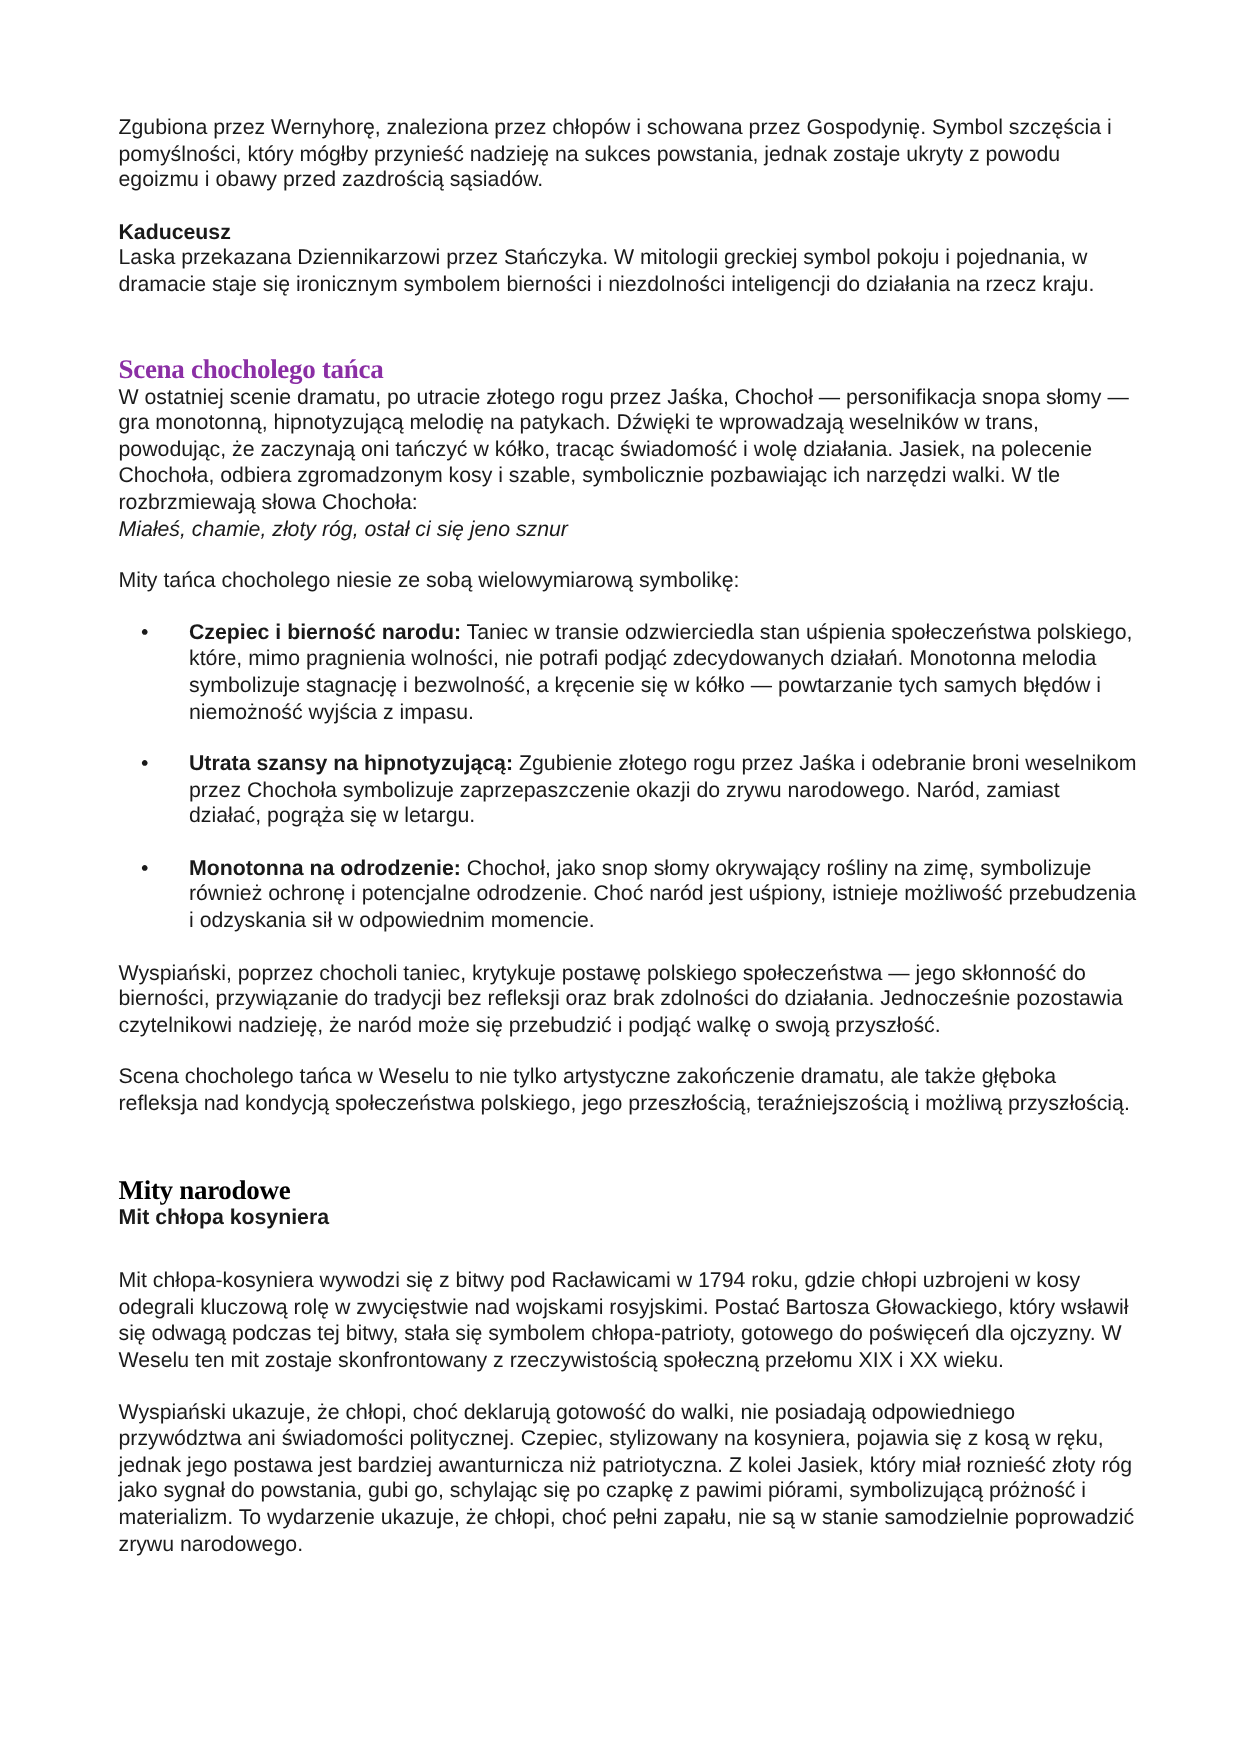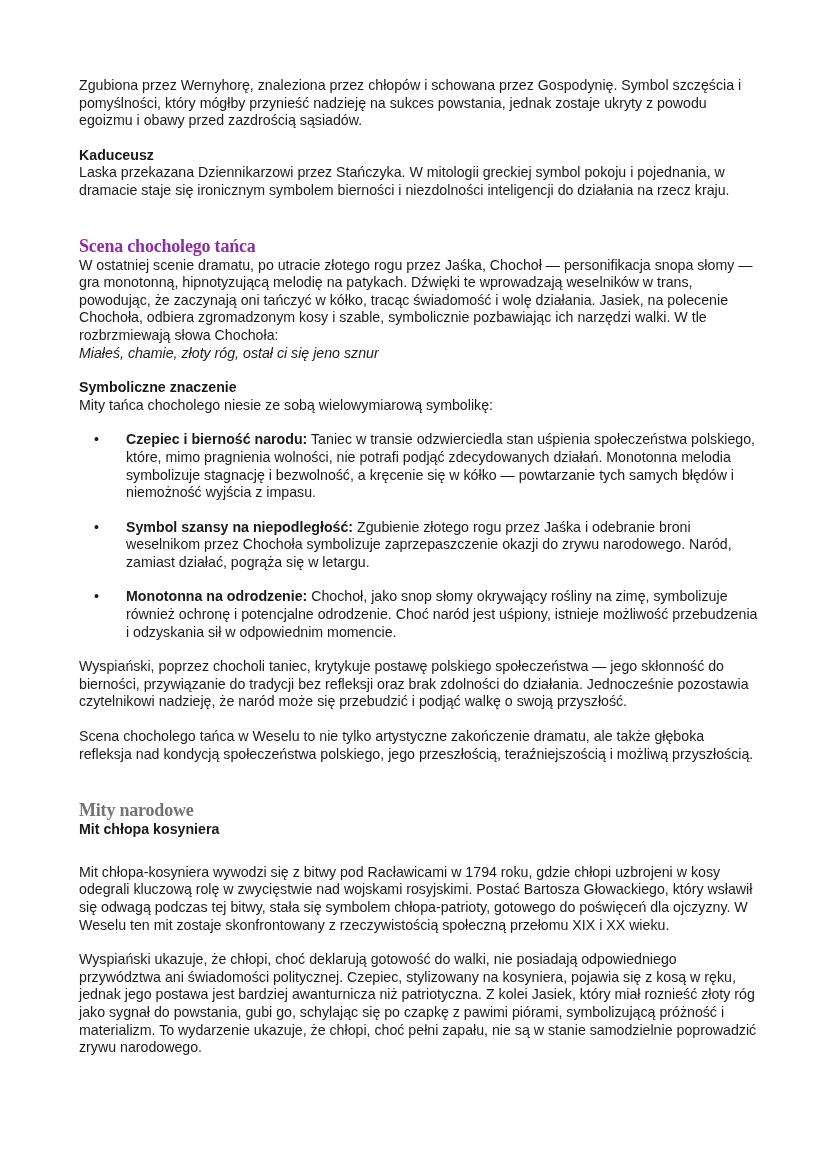--- a/index.html
+++ b/index.html
@@ -20,21 +20,21 @@
     .para { margin-bottom: 17px; }
     .sub-heading { font-weight: bold; }
     .section-heading {
       font-family: "Liberation Serif", serif;
       font-weight: bold;
       font-size: 18px;
       line-height: 22px;
       letter-spacing: -0.2px;
     }
     .h-purple { color: #8b2fa5; margin-top: 35px; }
-    .h-pink { color: #737373; margin-top: 36px; }
+    .h-pink { color: #000000; margin-top: 36px; }
     .italic { font-style: italic; }
     ul.bullets {
       list-style: none;
       margin: 0 0 17px 0;
       padding: 0;
     }
     ul.bullets li {
       position: relative;
       padding-left: 47px;
       margin-bottom: 17px;
@@ -55,31 +55,30 @@
 
   <p class="para">Zgubiona przez Wernyhorę, znaleziona przez chłopów i schowana przez Gospodynię. Symbol szczęścia i pomyślności, który mógłby przynieść nadzieję na sukces powstania, jednak zostaje ukryty z powodu egoizmu i obawy przed zazdrością sąsiadów.</p>
 
   <p class="sub-heading">Kaduceusz</p>
   <p>Laska przekazana Dziennikarzowi przez Stańczyka. W mitologii greckiej symbol pokoju i pojednania, w dramacie staje się ironicznym symbolem bierności i niezdolności inteligencji do działania na rzecz kraju.</p>
 
   <h2 class="section-heading h-purple" style="margin-bottom:0;">Scena chocholego tańca</h2>
   <p>W ostatniej scenie dramatu, po utracie złotego rogu przez Jaśka, Chochoł — personifikacja snopa słomy — gra monotonną, hipnotyzującą melodię na patykach. Dźwięki te wprowadzają weselników w trans, powodując, że zaczynają oni tańczyć w kółko, tracąc świadomość i wolę działania. Jasiek, na polecenie Chochoła, odbiera zgromadzonym kosy i szable, symbolicznie pozbawiając ich narzędzi walki. W tle rozbrzmiewają słowa Chochoła:</p>
   <p class="italic para">Miałeś, chamie, złoty róg, ostał ci się jeno sznur</p>
 
-  <p class="sub-heading">Symboliczne znaczenie</p>
   <p class="para">Mity tańca chocholego niesie ze sobą wielowymiarową symbolikę:</p>
 
   <ul class="bullets">
     <li>
       <span class="bullet-dot">•</span>
       <b>Czepiec i bierność narodu:</b><span> Taniec w transie odzwierciedla stan uśpienia społeczeństwa polskiego, które, mimo pragnienia wolności, nie potrafi podjąć zdecydowanych działań. Monotonna melodia symbolizuje stagnację i bezwolność, a kręcenie się w kółko — powtarzanie tych samych błędów i niemożność wyjścia z impasu.</span>
     </li>
     <li>
       <span class="bullet-dot">•</span>
-      <b>Symbol szansy na niepodległość:</b><span> Zgubienie złotego rogu przez Jaśka i odebranie broni weselnikom przez Chochoła symbolizuje zaprzepaszczenie okazji do zrywu narodowego. Naród, zamiast działać, pogrąża się w letargu.</span>
+      <b>Utrata szansy na hipnotyzującą:</b><span> Zgubienie złotego rogu przez Jaśka i odebranie broni weselnikom przez Chochoła symbolizuje zaprzepaszczenie okazji do zrywu narodowego. Naród, zamiast działać, pogrąża się w letargu.</span>
     </li>
     <li>
       <span class="bullet-dot">•</span>
       <b>Monotonna na odrodzenie:</b><span> Chochoł, jako snop słomy okrywający rośliny na zimę, symbolizuje również ochronę i potencjalne odrodzenie. Choć naród jest uśpiony, istnieje możliwość przebudzenia i odzyskania sił w odpowiednim momencie.</span>
     </li>
   </ul>
 
   <p class="para">Wyspiański, poprzez chocholi taniec, krytykuje postawę polskiego społeczeństwa — jego skłonność do bierności, przywiązanie do tradycji bez refleksji oraz brak zdolności do działania. Jednocześnie pozostawia czytelnikowi nadzieję, że naród może się przebudzić i podjąć walkę o swoją przyszłość.</p>
   <p>Scena chocholego tańca w Weselu to nie tylko artystyczne zakończenie dramatu, ale także głęboka refleksja nad kondycją społeczeństwa polskiego, jego przeszłością, teraźniejszością i możliwą przyszłością.</p>
 

